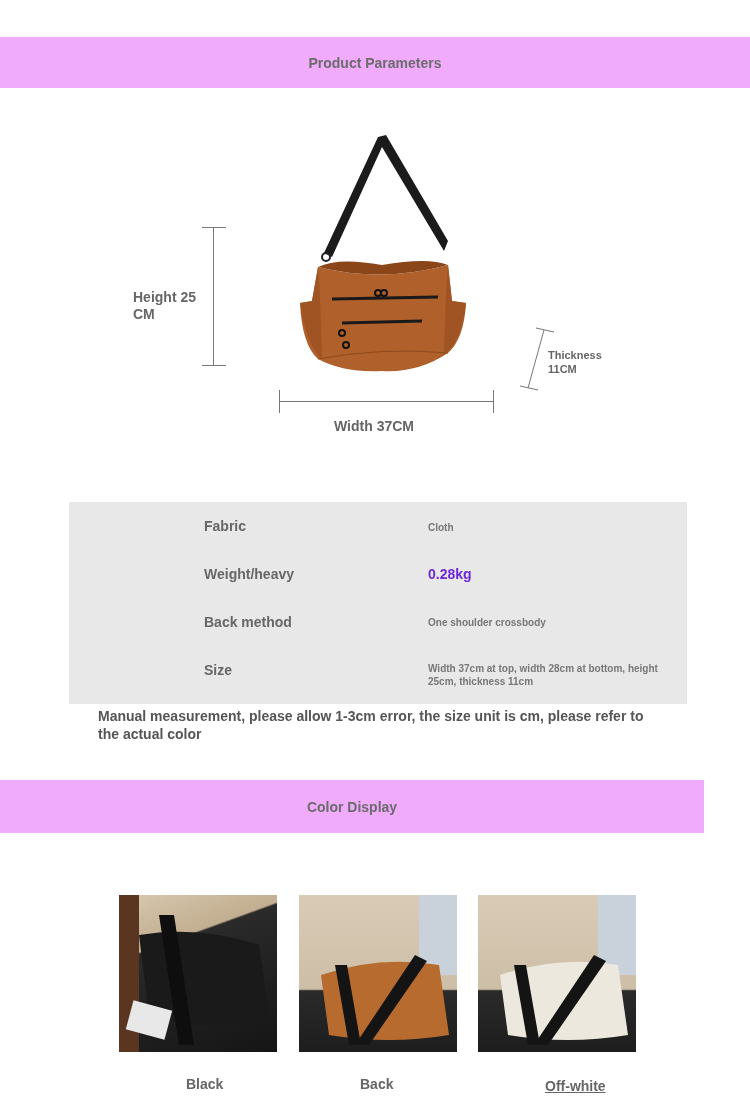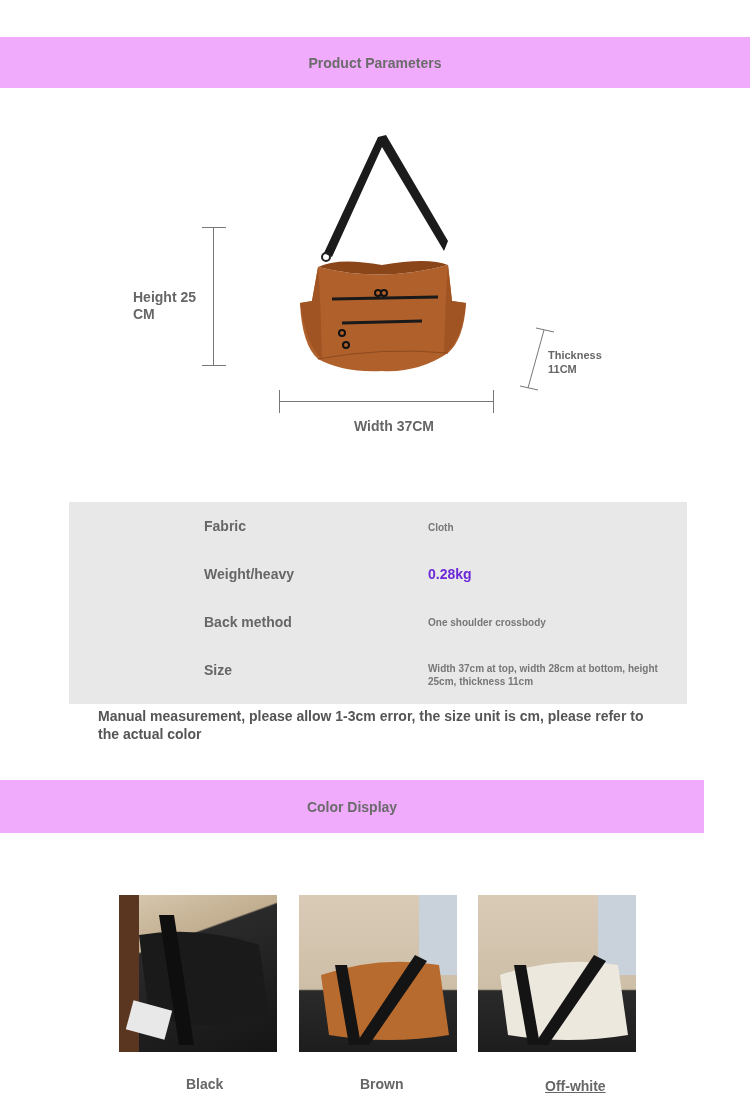--- a/index.html
+++ b/index.html
@@ -52,21 +52,21 @@
     <circle cx="80" cy="160" r="3" fill="none" stroke="#111" stroke-width="2"></circle>
     <circle cx="86" cy="160" r="3" fill="none" stroke="#111" stroke-width="2"></circle>
     <circle cx="44" cy="200" r="3" fill="none" stroke="#111" stroke-width="2"></circle>
     <circle cx="48" cy="212" r="3" fill="none" stroke="#111" stroke-width="2"></circle>
     <path d="M20 226 Q84 214 150 220" stroke="#8f4a1d" stroke-width="1" fill="none"></path>
   </svg>
 
   <div class="line" style="left:279px; top:401px; width:215px; height:1px;"></div>
   <div class="line" style="left:279px; top:390px; width:1px; height:23px;"></div>
   <div class="line" style="left:493px; top:390px; width:1px; height:23px;"></div>
-  <div class="abs dim-label" style="left:334px; top:418px;margin-left:20px;">Width 37CM</div>
+  <div class="abs dim-label" style="left:334px; top:418px;">Width 37CM</div>
 
   <svg class="abs" style="left:518px; top:326px;" width="40" height="68">
     <line x1="26" y1="4" x2="10" y2="62" stroke="#777" stroke-width="1"></line>
     <line x1="18" y1="2" x2="36" y2="6" stroke="#777" stroke-width="1"></line>
     <line x1="2" y1="60" x2="20" y2="64" stroke="#777" stroke-width="1"></line>
   </svg>
   <div class="abs" style="left:548px; top:348px; font-weight:bold; font-size:11px; line-height:14px; color:#666;">
     <div>Thickness</div>
     <div>11CM</div>
   </div>
@@ -108,21 +108,21 @@
 <div class="swatch-label" style="left:186px; top:1068px;">Black</div>
 
 <div class="swatch" style="left:299px; background:linear-gradient(180deg,#d9cbb6 0%,#cdbea7 60%,#2a2a2a 61%,#1d1d1d 100%);">
   <svg width="158" height="157">
     <rect x="120" y="0" width="38" height="80" fill="#c9d2db"></rect>
     <path d="M22 80 Q80 60 140 70 L150 140 Q90 150 30 140 Z" fill="#b86b2e"></path>
     <path d="M36 70 L50 150 L62 150 L48 70 Z" fill="#141414"></path>
     <path d="M116 60 L56 150 L70 150 L128 66 Z" fill="#141414"></path>
   </svg>
 </div>
-<div class="swatch-label" style="left:360px; top:1068px;">Brown</div>
+<div class="swatch-label" style="left:360px; top:1068px;">Back</div>
 
 <div class="swatch" style="left:478px; background:linear-gradient(180deg,#d9cbb6 0%,#cdbea7 60%,#2a2a2a 61%,#1d1d1d 100%);">
   <svg width="158" height="157">
     <rect x="120" y="0" width="38" height="80" fill="#c9d2db"></rect>
     <path d="M22 80 Q80 60 140 70 L150 140 Q90 150 30 140 Z" fill="#ede8de"></path>
     <path d="M36 70 L50 150 L62 150 L48 70 Z" fill="#141414"></path>
     <path d="M116 60 L56 150 L70 150 L128 66 Z" fill="#141414"></path>
   </svg>
 </div>
 <div class="swatch-label" style="left:545px; top:1070px;text-decoration:underline;">Off-white</div>

